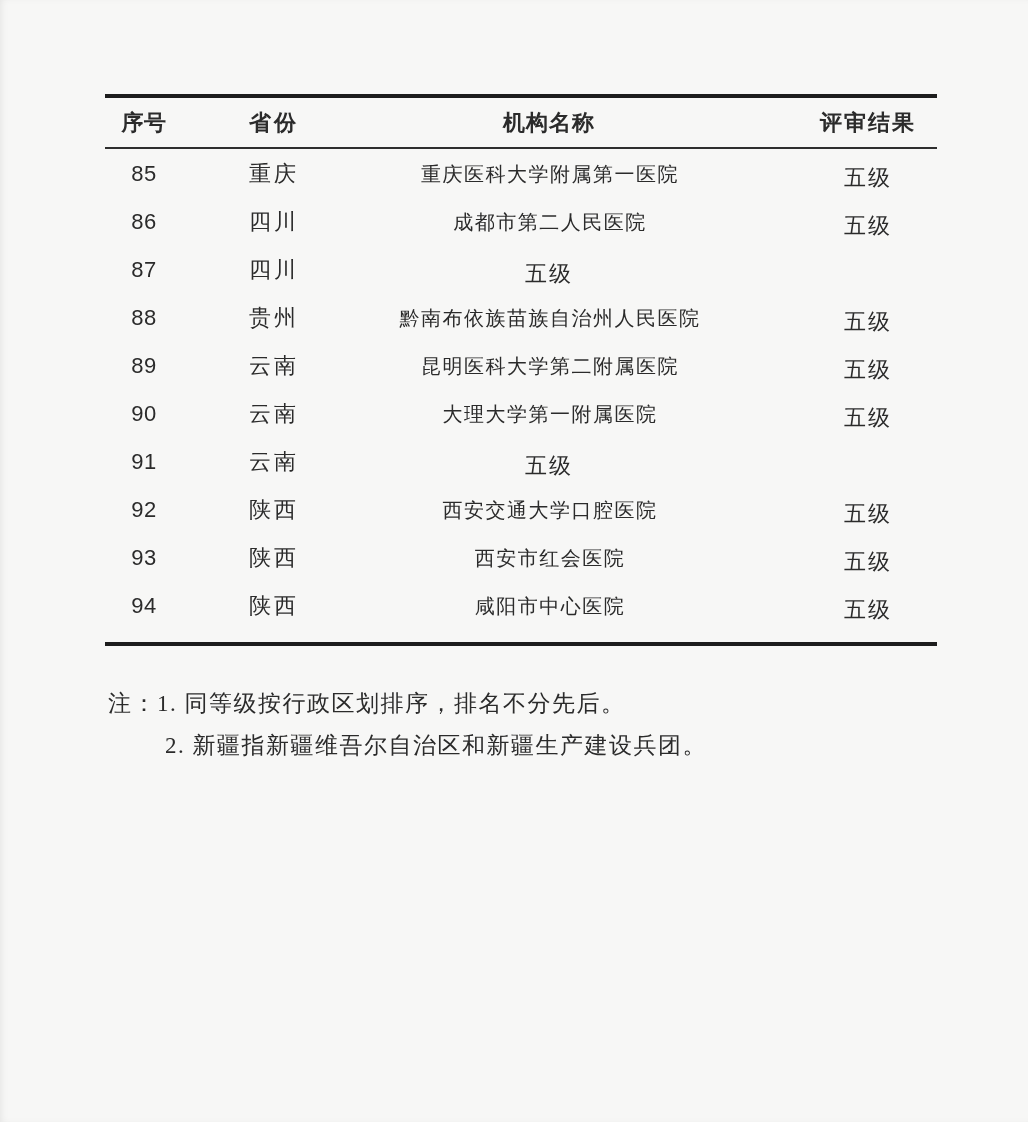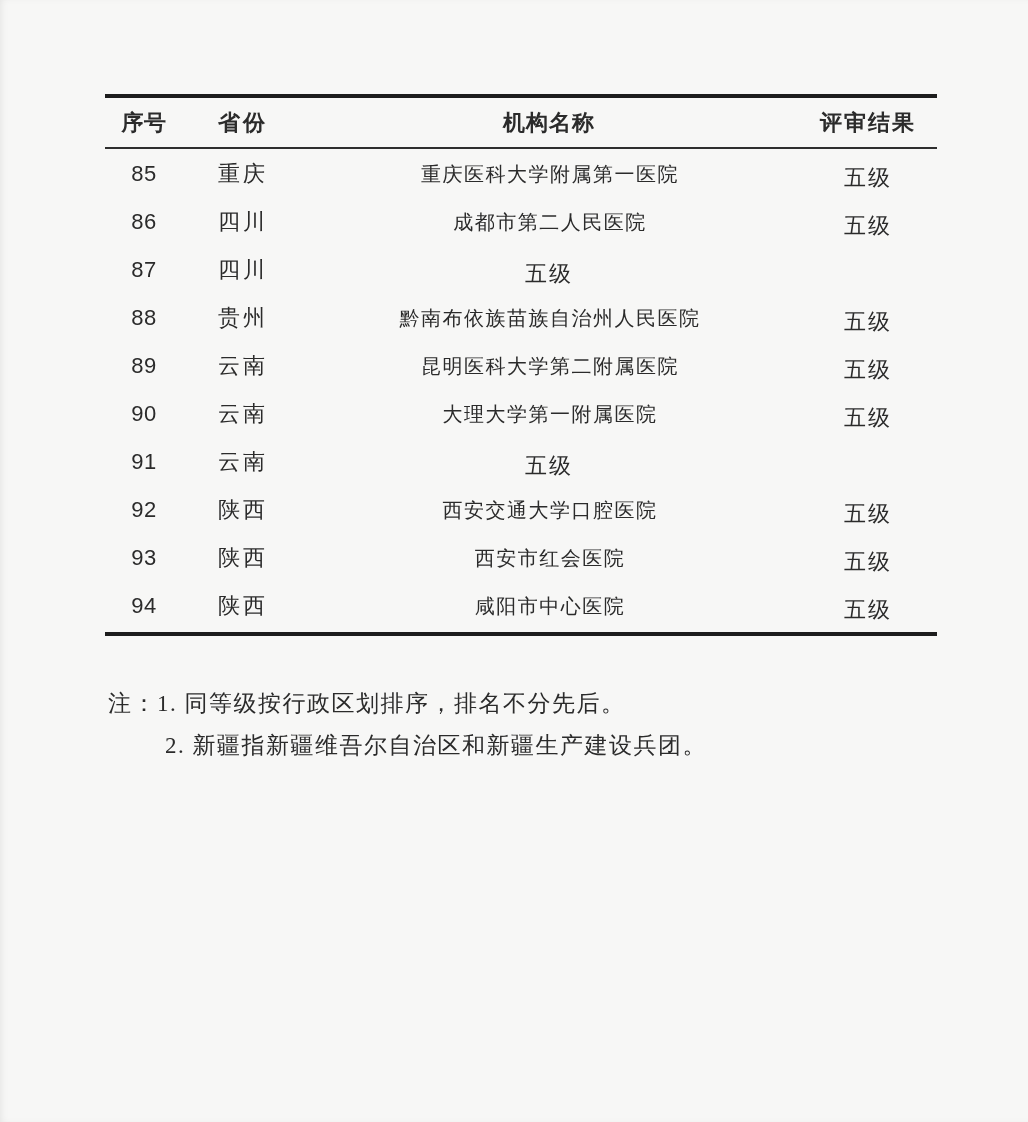--- a/index.html
+++ b/index.html
@@ -32,32 +32,33 @@
     grid-template-columns: 78px 116px 500px 138px;
     align-items: center;
   }
   .thead {
     height: 49px;
     border-bottom: 2px solid #2e2e2e;
     font-weight: 700;
     font-size: 22px;
     letter-spacing: 1px;
   }
-  .tbody { padding: 1px 0 2px 0; }
+  .tbody { padding: 1px 0 12px 0; }
   .tbody .t-row { height: 48px; }
   .cell { text-align: center; }
   .cell.num {
     font-family: "Liberation Sans", sans-serif;
     font-size: 22px;
     letter-spacing: 0.5px;
   }
   .cell.prov {
     font-size: 22px;
     letter-spacing: 3px;
     padding-left: 4px;
+    text-align: right;
   }
   .cell.inst {
     text-align: center;
     font-size: 20px;
     letter-spacing: 1.5px;
     padding-left: 2px;
     white-space: nowrap;
   }
   .cell.res {
     font-size: 22px;

